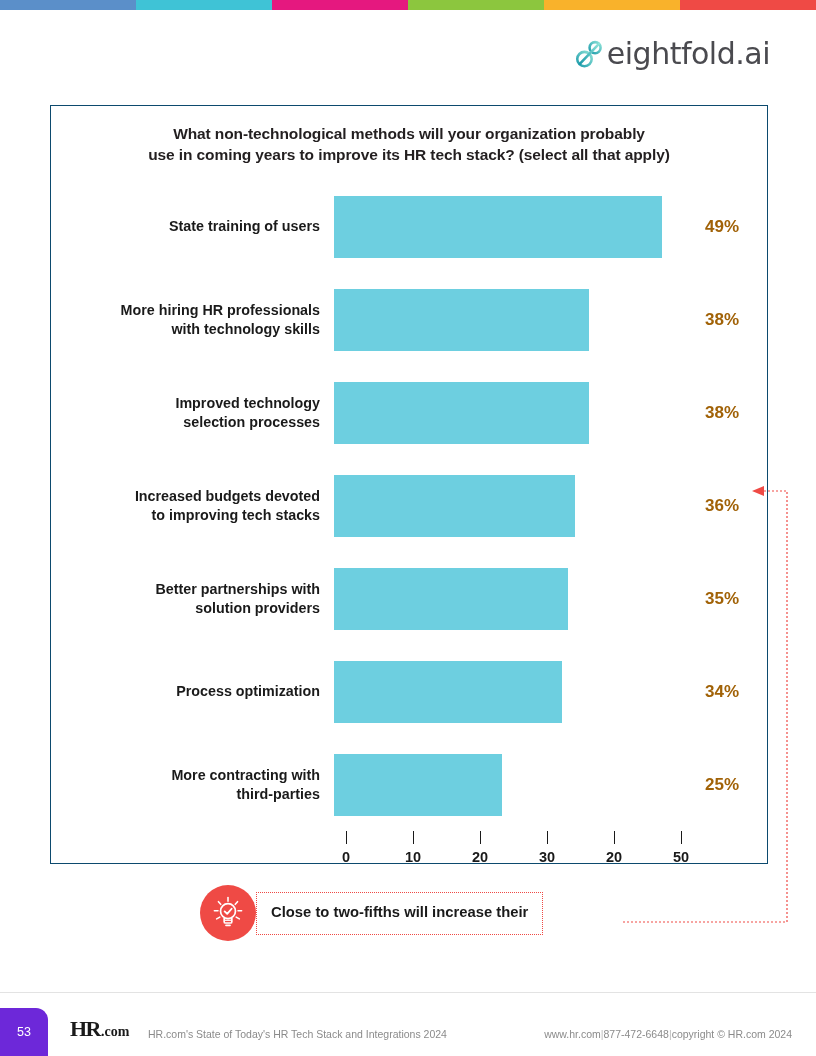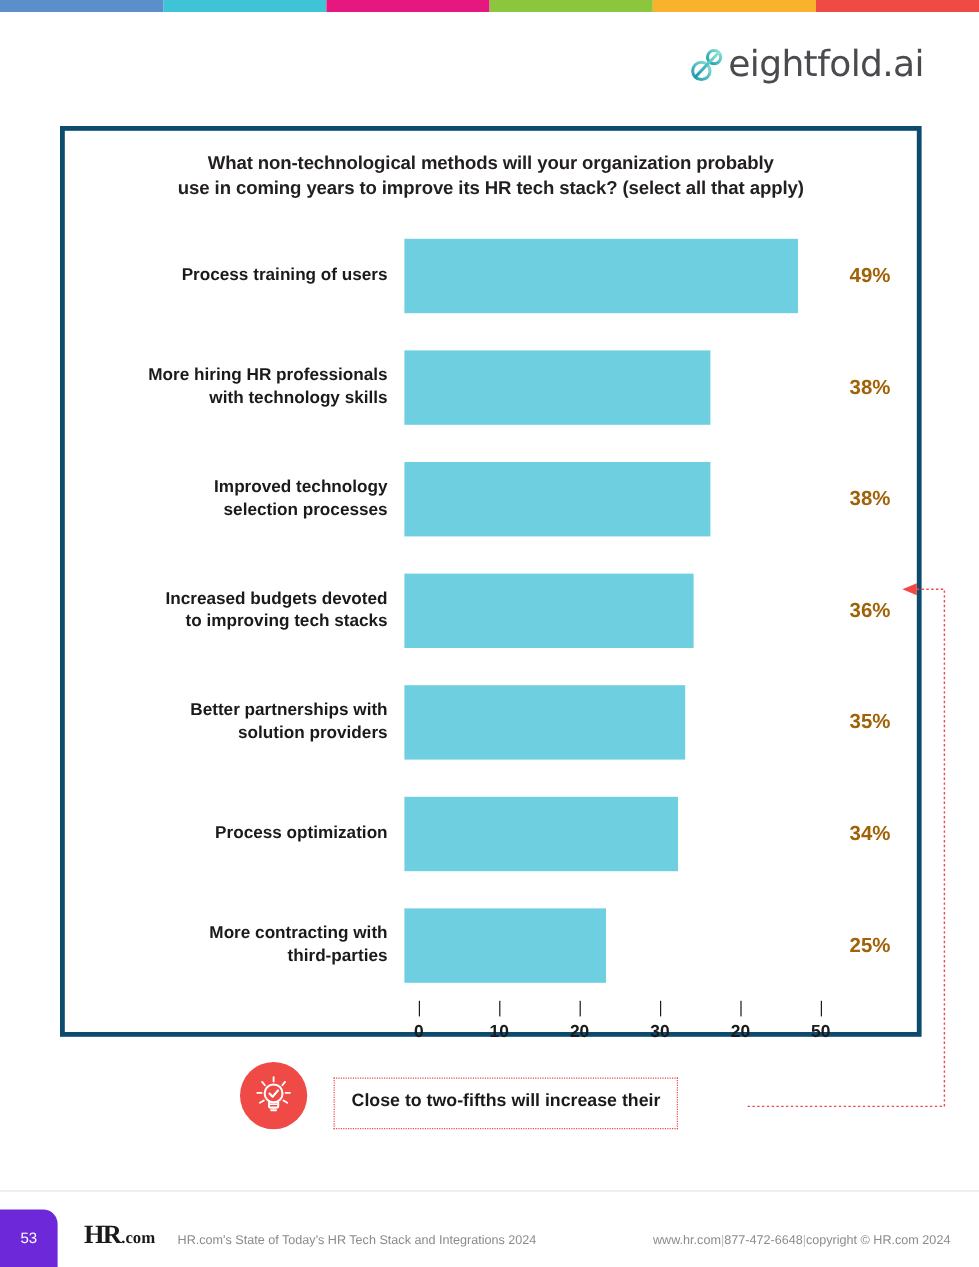--- a/index.html
+++ b/index.html
@@ -44,21 +44,21 @@
     font-weight: 400;
   }
 
   
   .panel {
     position: absolute;
     left: 50px;
     top: 105px;
     width: 718px;
     height: 759px;
-    border: 4px solid #0c4a6e;
+    border: 1px solid #0c4a6e;
     background: #fff;
     box-sizing: border-box;
   }
   .panel-title {
     margin: 17px 26px 0 26px;
     text-align: center;
     font-size: 15.5px;
     font-weight: bold;
     line-height: 1.38;
     color: #231f20;
@@ -134,22 +134,21 @@
 
   
   .connector { position: absolute; left: 0; top: 0; width: 816px; height: 1056px; pointer-events: none; }
 
   
   .annotation {
     position: absolute;
     left: 200px;
     top: 885px;
     display: flex;
-    align-items: flex-end;
-    gap: 22px;
+    align-items: center;
   }
   .anno-icon {
     width: 56px; height: 56px;
     border-radius: 50%;
     background: #ef4a45;
     display: flex;
     align-items: center;
     justify-content: center;
     flex: none;
   }
@@ -249,21 +248,21 @@
 
   <div class="panel-title">
     <div>What non-technological methods will your organization probably</div>
     <div>use in coming years to improve its HR tech stack? (select all that apply)</div>
   </div>
 
   <div class="rows">
 
     <div class="row">
       <div class="row-label">
-        <div>Process training of users</div>
+        <div>State training of users</div>
       </div>
       <div class="row-barwrap">
         <div class="bar" style="width:328px"></div>
       </div>
       <div class="row-value">49%</div>
     </div>
 
     <div class="row">
       <div class="row-label">
         <div>More hiring HR professionals</div>

